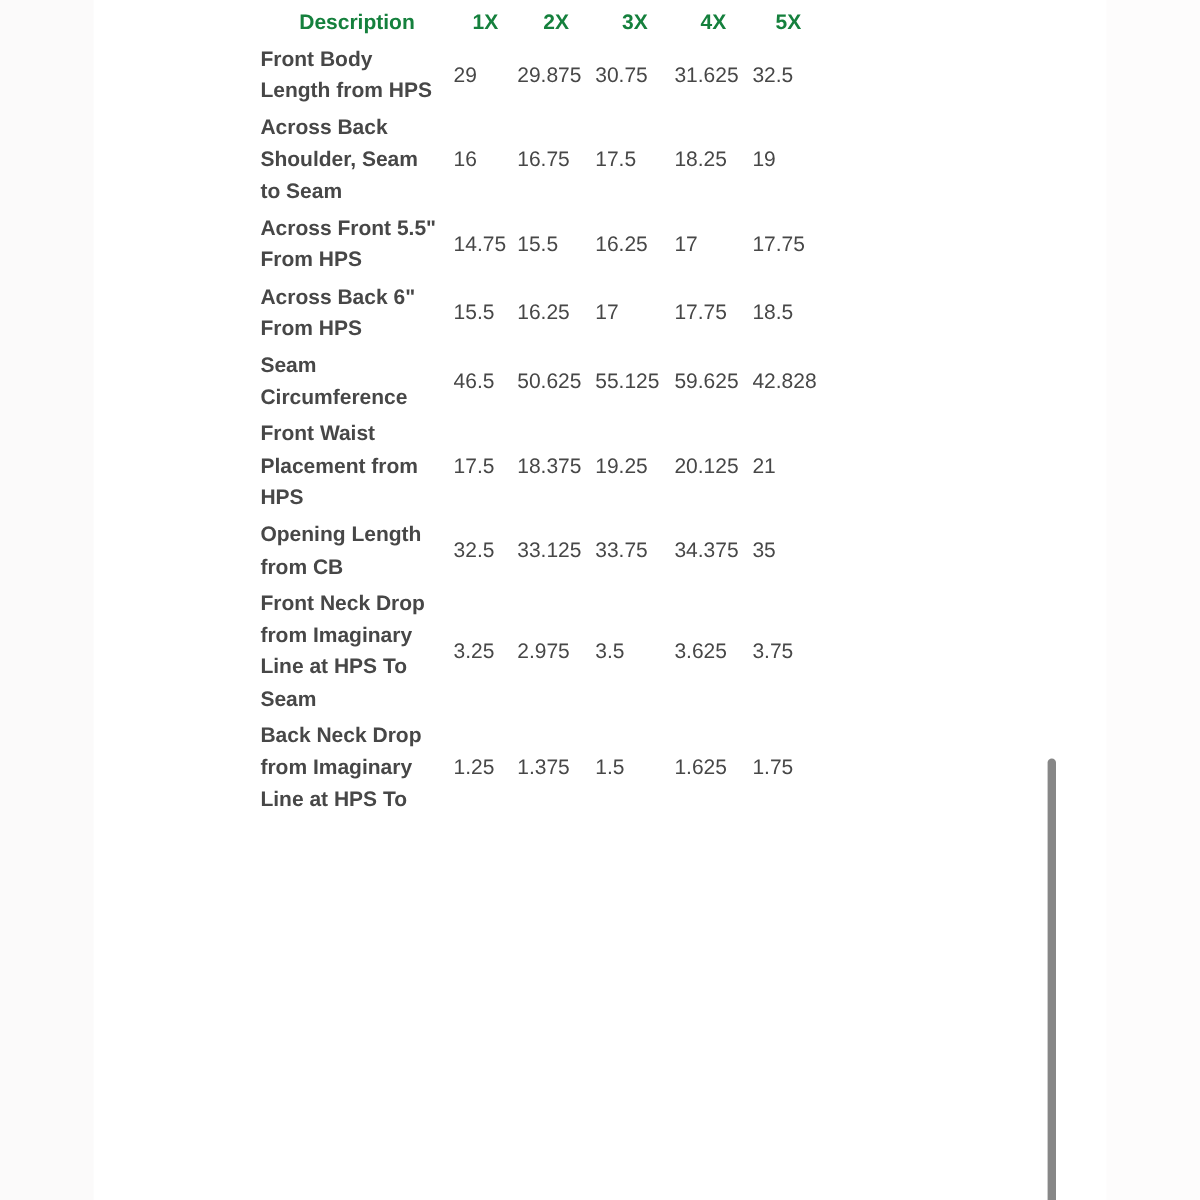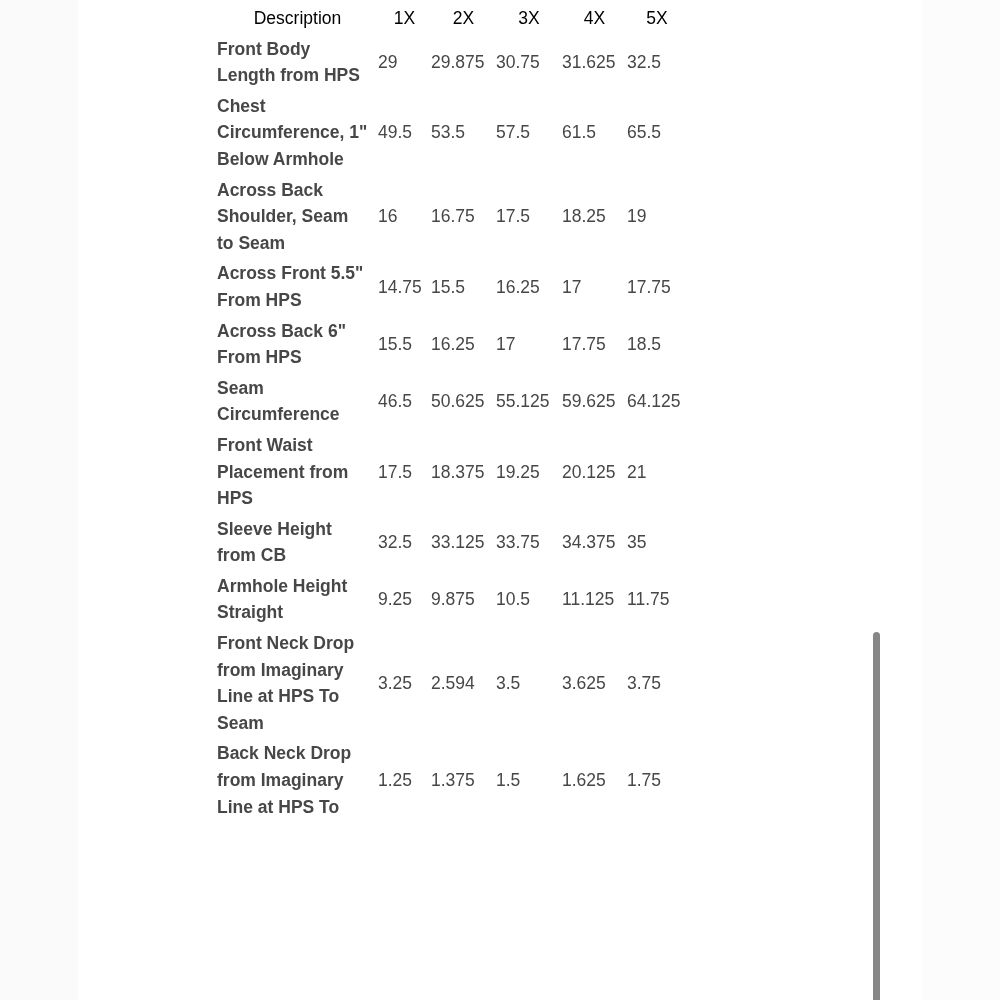--- a/index.html
+++ b/index.html
@@ -38,25 +38,25 @@
     font-size: 17.5px;
     line-height: 26.6px;
   }
   col.c-desc { width: 161px; }
   col.c-1x { width: 53px; }
   col.c-2x { width: 65px; }
   col.c-3x { width: 66px; }
   col.c-4x { width: 65px; }
   col.c-5x { width: 60px; }
   th {
-    font-weight: normal;
+    font-weight: bold;
     text-align: center;
     vertical-align: middle;
     padding: 3px 0 2px 0;
-    color: #000000;
+    color: #15803d;
   }
   th.h-desc { text-align: center; }
   td {
     text-align: left;
     vertical-align: middle;
     padding: 2px 0;
   }
   td.desc {
     white-space: pre-line;
     padding-right: 6px;
@@ -103,30 +103,20 @@
         <tr>
           <td class="desc">Front Body
 Length from HPS</td>
           <td>29</td>
           <td>29.875</td>
           <td>30.75</td>
           <td>31.625</td>
           <td>32.5</td>
         </tr>
         <tr>
-          <td class="desc">Chest
-Circumference, 1"
-Below Armhole</td>
-          <td>49.5</td>
-          <td>53.5</td>
-          <td>57.5</td>
-          <td>61.5</td>
-          <td>65.5</td>
-        </tr>
-        <tr>
           <td class="desc">Across Back
 Shoulder, Seam
 to Seam</td>
           <td>16</td>
           <td>16.75</td>
           <td>17.5</td>
           <td>18.25</td>
           <td>19</td>
         </tr>
         <tr>
@@ -147,57 +137,48 @@
           <td>17.75</td>
           <td>18.5</td>
         </tr>
         <tr>
           <td class="desc">Seam
 Circumference</td>
           <td>46.5</td>
           <td>50.625</td>
           <td>55.125</td>
           <td>59.625</td>
-          <td>64.125</td>
+          <td>42.828</td>
         </tr>
         <tr>
           <td class="desc">Front Waist
 Placement from
 HPS</td>
           <td>17.5</td>
           <td>18.375</td>
           <td>19.25</td>
           <td>20.125</td>
           <td>21</td>
         </tr>
         <tr>
-          <td class="desc">Sleeve Height
+          <td class="desc">Opening Length
 from CB</td>
           <td>32.5</td>
           <td>33.125</td>
           <td>33.75</td>
           <td>34.375</td>
           <td>35</td>
         </tr>
         <tr>
-          <td class="desc">Armhole Height
-Straight</td>
-          <td>9.25</td>
-          <td>9.875</td>
-          <td>10.5</td>
-          <td>11.125</td>
-          <td>11.75</td>
-        </tr>
-        <tr>
           <td class="desc">Front Neck Drop
 from Imaginary
 Line at HPS To
 Seam</td>
           <td>3.25</td>
-          <td>2.594</td>
+          <td>2.975</td>
           <td>3.5</td>
           <td>3.625</td>
           <td>3.75</td>
         </tr>
         <tr>
           <td class="desc">Back Neck Drop
 from Imaginary
 Line at HPS To</td>
           <td>1.25</td>
           <td>1.375</td>

